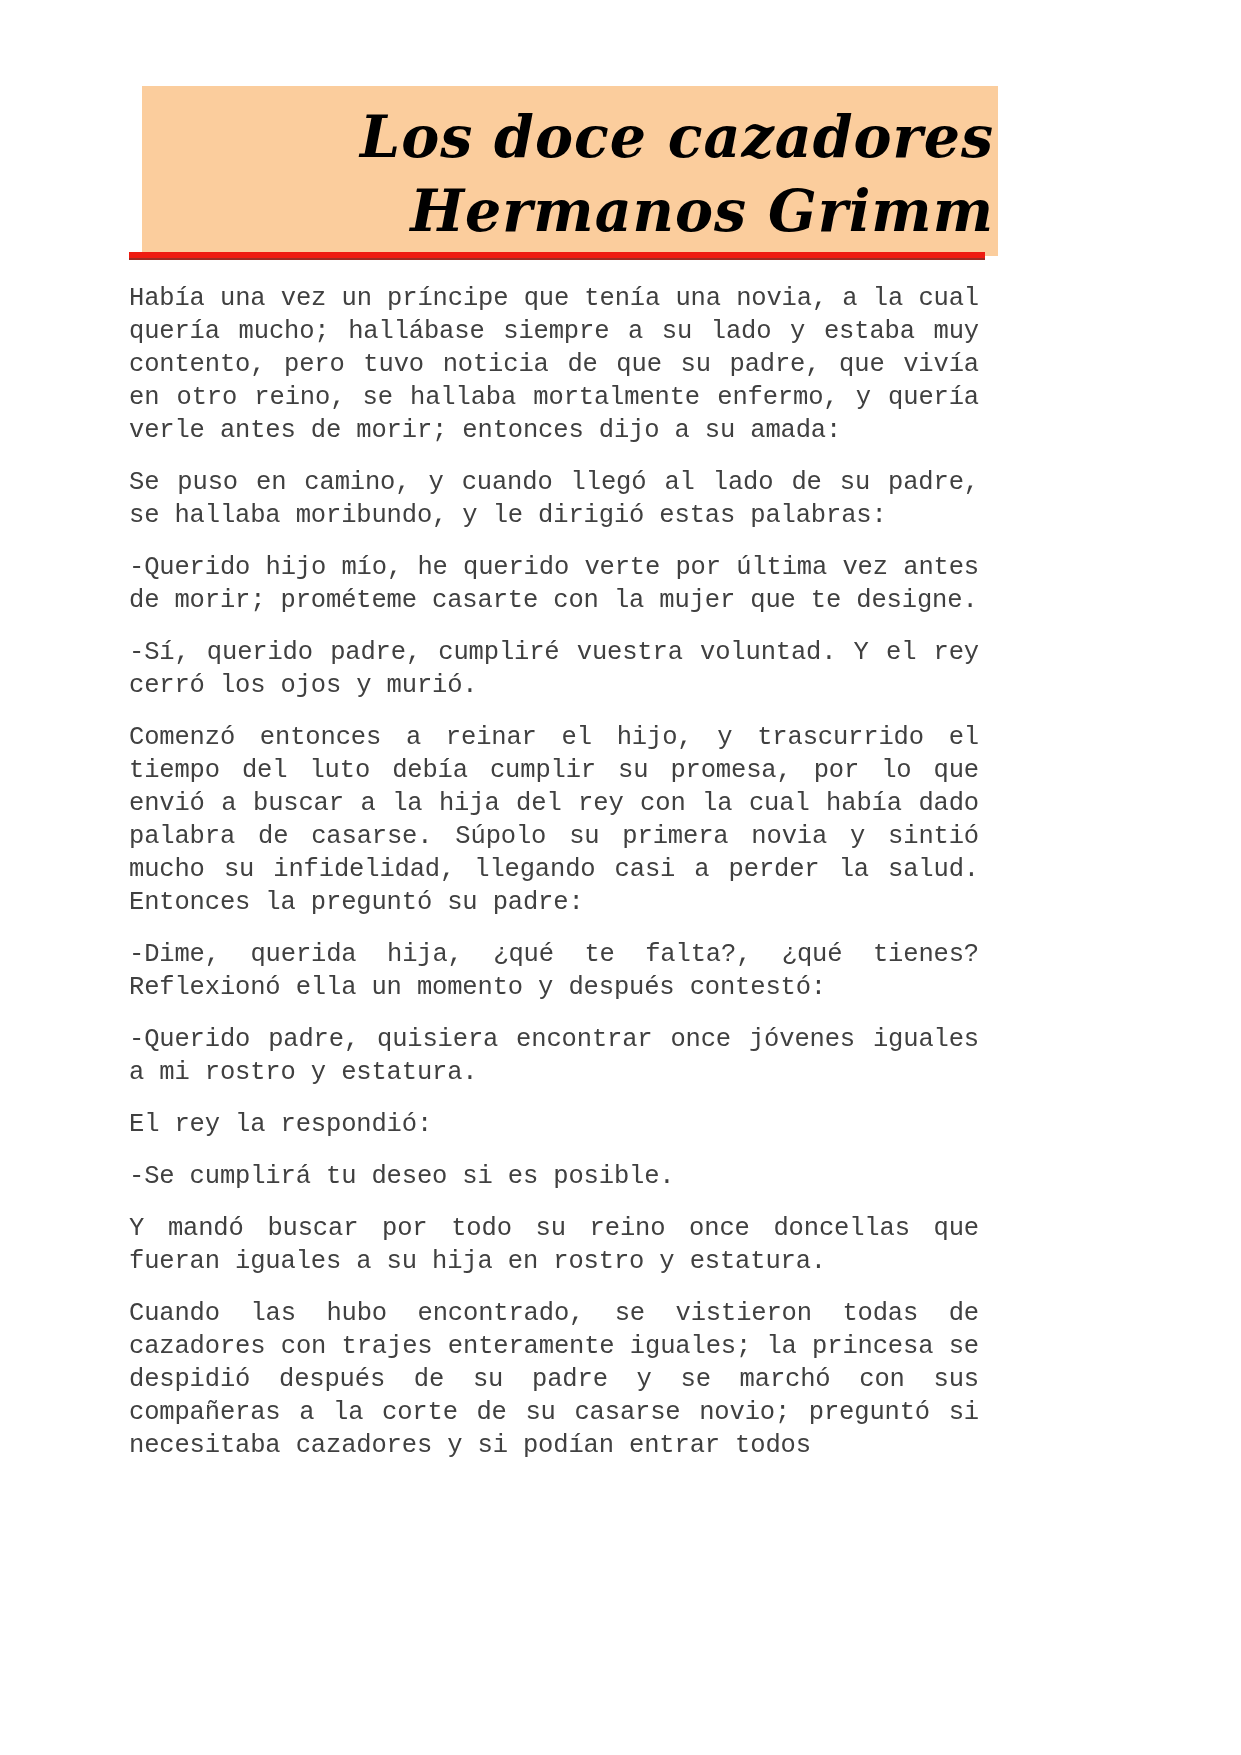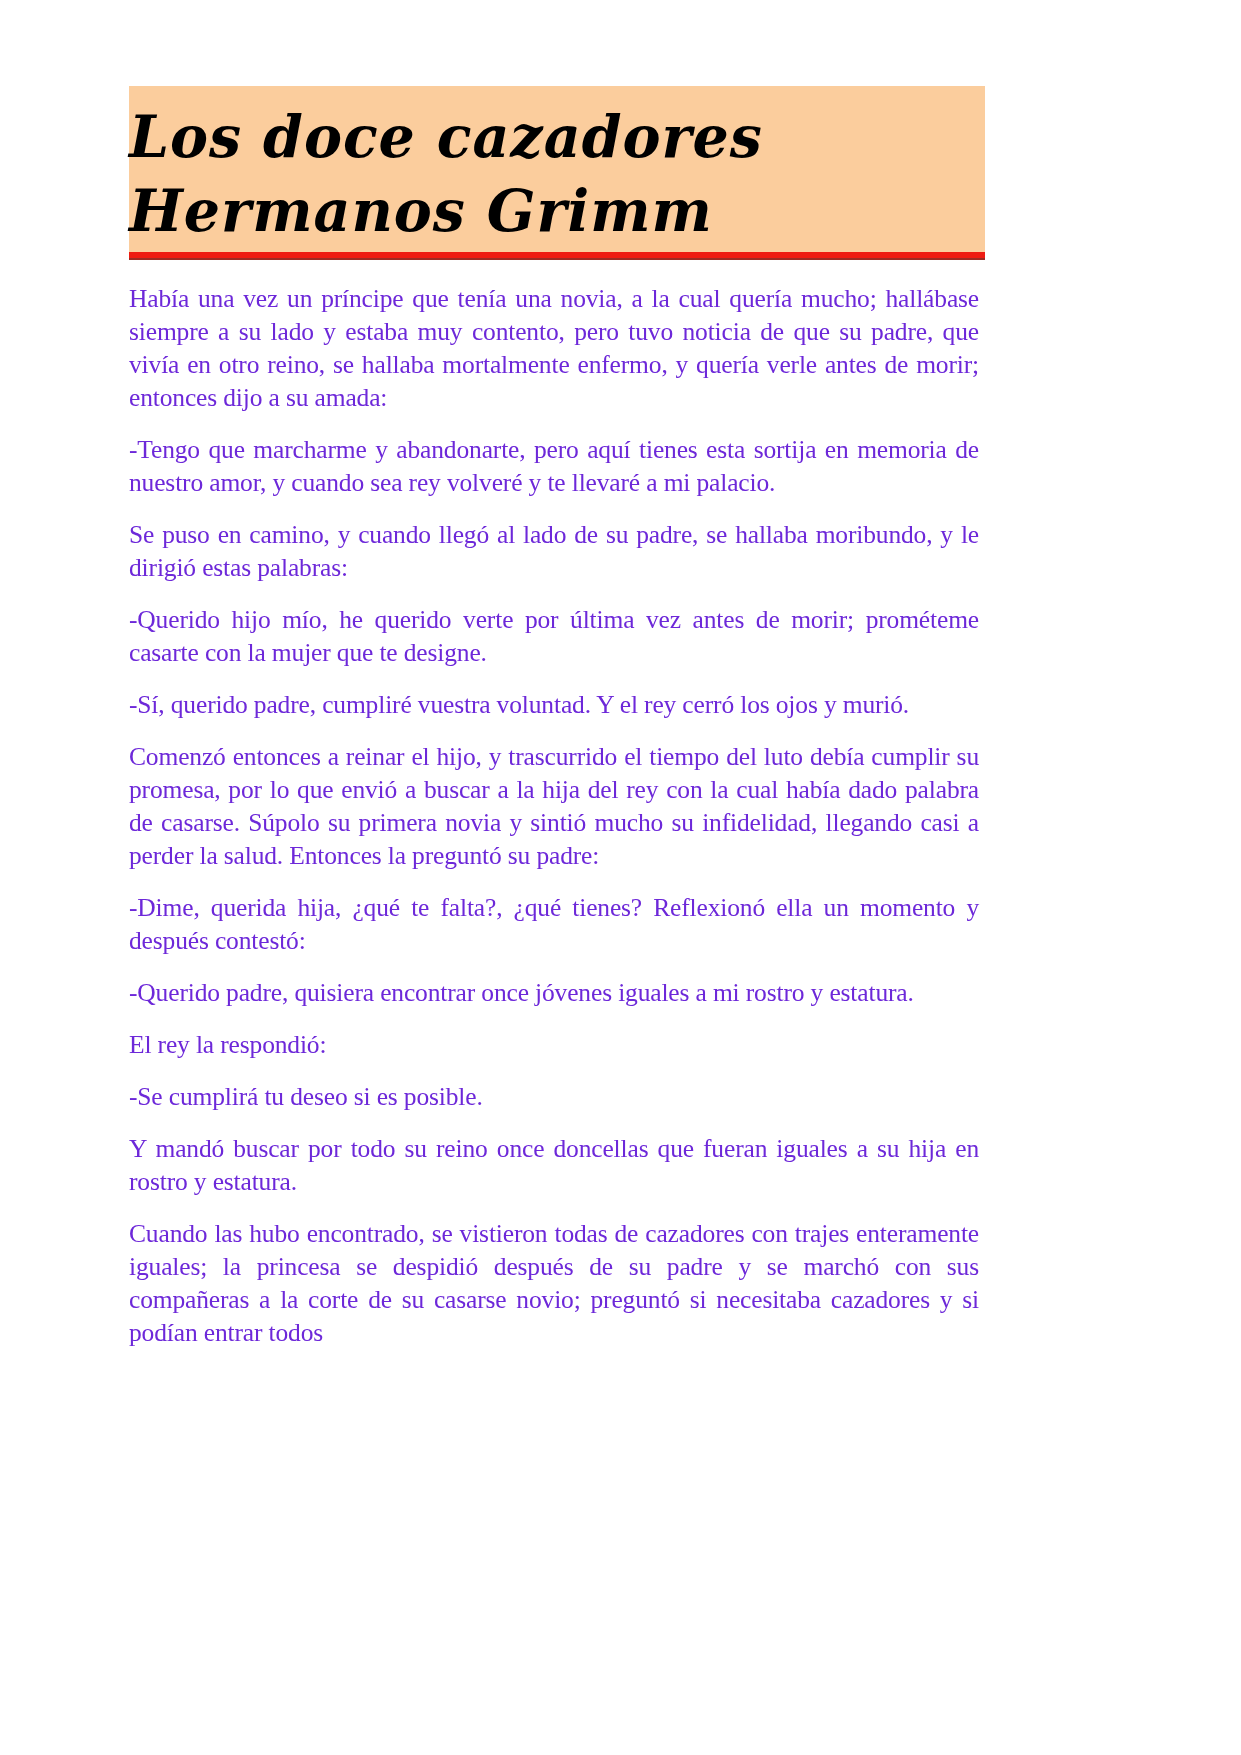--- a/index.html
+++ b/index.html
@@ -22,27 +22,27 @@
     left: 0;
     top: 0;
     width: 1241px;
     height: 1755px;
     background: #ffffff;
   }
 
   
   .title-block {
     position: absolute;
-    left: 129px;
+    left: 142px;
     top: 86px;
     width: 856px;
     background: #fbcd9d;
-    padding: 14px 16px 8px 0;
+    padding: 14px 4px 8px 0;
     box-sizing: border-box;
-    text-align: left;
+    text-align: right;
   }
   .title-line {
     font-family: "DejaVu Serif", "Liberation Serif", serif;
     font-weight: bold;
     font-style: italic;
     font-size: 57px;
     line-height: 1.30;
     letter-spacing: 1px;
     color: #000000;
     white-space: nowrap;
@@ -66,26 +66,26 @@
 
   
   .body-text {
     position: absolute;
     left: 129px;
     top: 282px;
     width: 850px;
   }
   .para {
     margin: 0 0 19px 0;
-    font-family: Liberation Serif, serif;
+    font-family: Liberation Mono, monospace;
     font-size: 25.5px;
     line-height: 33px;
     text-align: justify;
     text-justify: inter-word;
-    color: #6d28d9;
+    color: #404040;
     letter-spacing: -0.15px;
   }
   .para:last-child { margin-bottom: 0; }
 
   
   .footer-url {
     position: absolute;
     left: 0;
     top: 1580px;
     width: 1241px;
@@ -108,21 +108,20 @@
 
   <div class="title-block">
     <div class="title-line">Los doce cazadores</div>
     <div class="title-line">Hermanos Grimm</div>
   </div>
   <div class="title-rule"></div>
   <div class="title-rule-shadow"></div>
 
   <div class="body-text">
     <p class="para">Había una vez un príncipe que tenía una novia, a la cual quería mucho; hallábase siempre a su lado y estaba muy contento, pero tuvo noticia de que su padre, que vivía en otro reino, se hallaba mortalmente enfermo, y quería verle antes de morir; entonces dijo a su amada:</p>
-    <p class="para">-Tengo que marcharme y abandonarte, pero aquí tienes esta sortija en memoria de nuestro amor, y cuando sea rey volveré y te llevaré a mi palacio.</p>
     <p class="para">Se puso en camino, y cuando llegó al lado de su padre, se hallaba moribundo, y le dirigió estas palabras:</p>
     <p class="para">-Querido hijo mío, he querido verte por última vez antes de morir; prométeme casarte con la mujer que te designe.</p>
     <p class="para">-Sí, querido padre, cumpliré vuestra voluntad. Y el rey cerró los ojos y murió.</p>
     <p class="para">Comenzó entonces a reinar el hijo, y trascurrido el tiempo del luto debía cumplir su promesa, por lo que envió a buscar a la hija del rey con la cual había dado palabra de casarse. Súpolo su primera novia y sintió mucho su infidelidad, llegando casi a perder la salud. Entonces la preguntó su padre:</p>
     <p class="para">-Dime, querida hija, ¿qué te falta?, ¿qué tienes? Reflexionó ella un momento y después contestó:</p>
     <p class="para">-Querido padre, quisiera encontrar once jóvenes iguales a mi rostro y estatura.</p>
     <p class="para">El rey la respondió:</p>
     <p class="para">-Se cumplirá tu deseo si es posible.</p>
     <p class="para">Y mandó buscar por todo su reino once doncellas que fueran iguales a su hija en rostro y estatura.</p>
     <p class="para">Cuando las hubo encontrado, se vistieron todas de cazadores con trajes enteramente iguales; la princesa se despidió después de su padre y se marchó con sus compañeras a la corte de su casarse novio; preguntó si necesitaba cazadores y si podían entrar todos</p>

